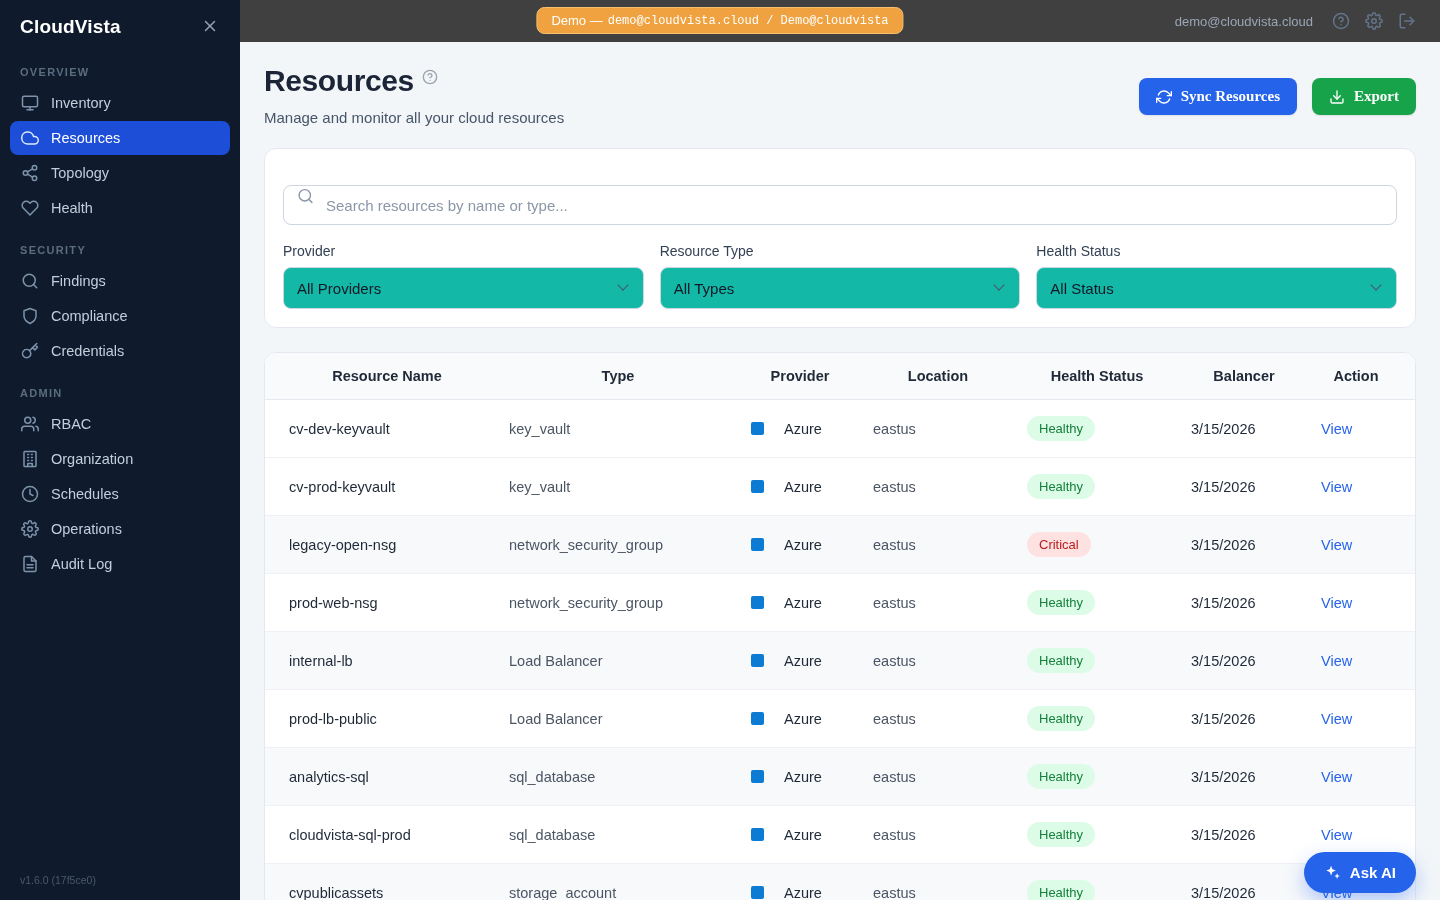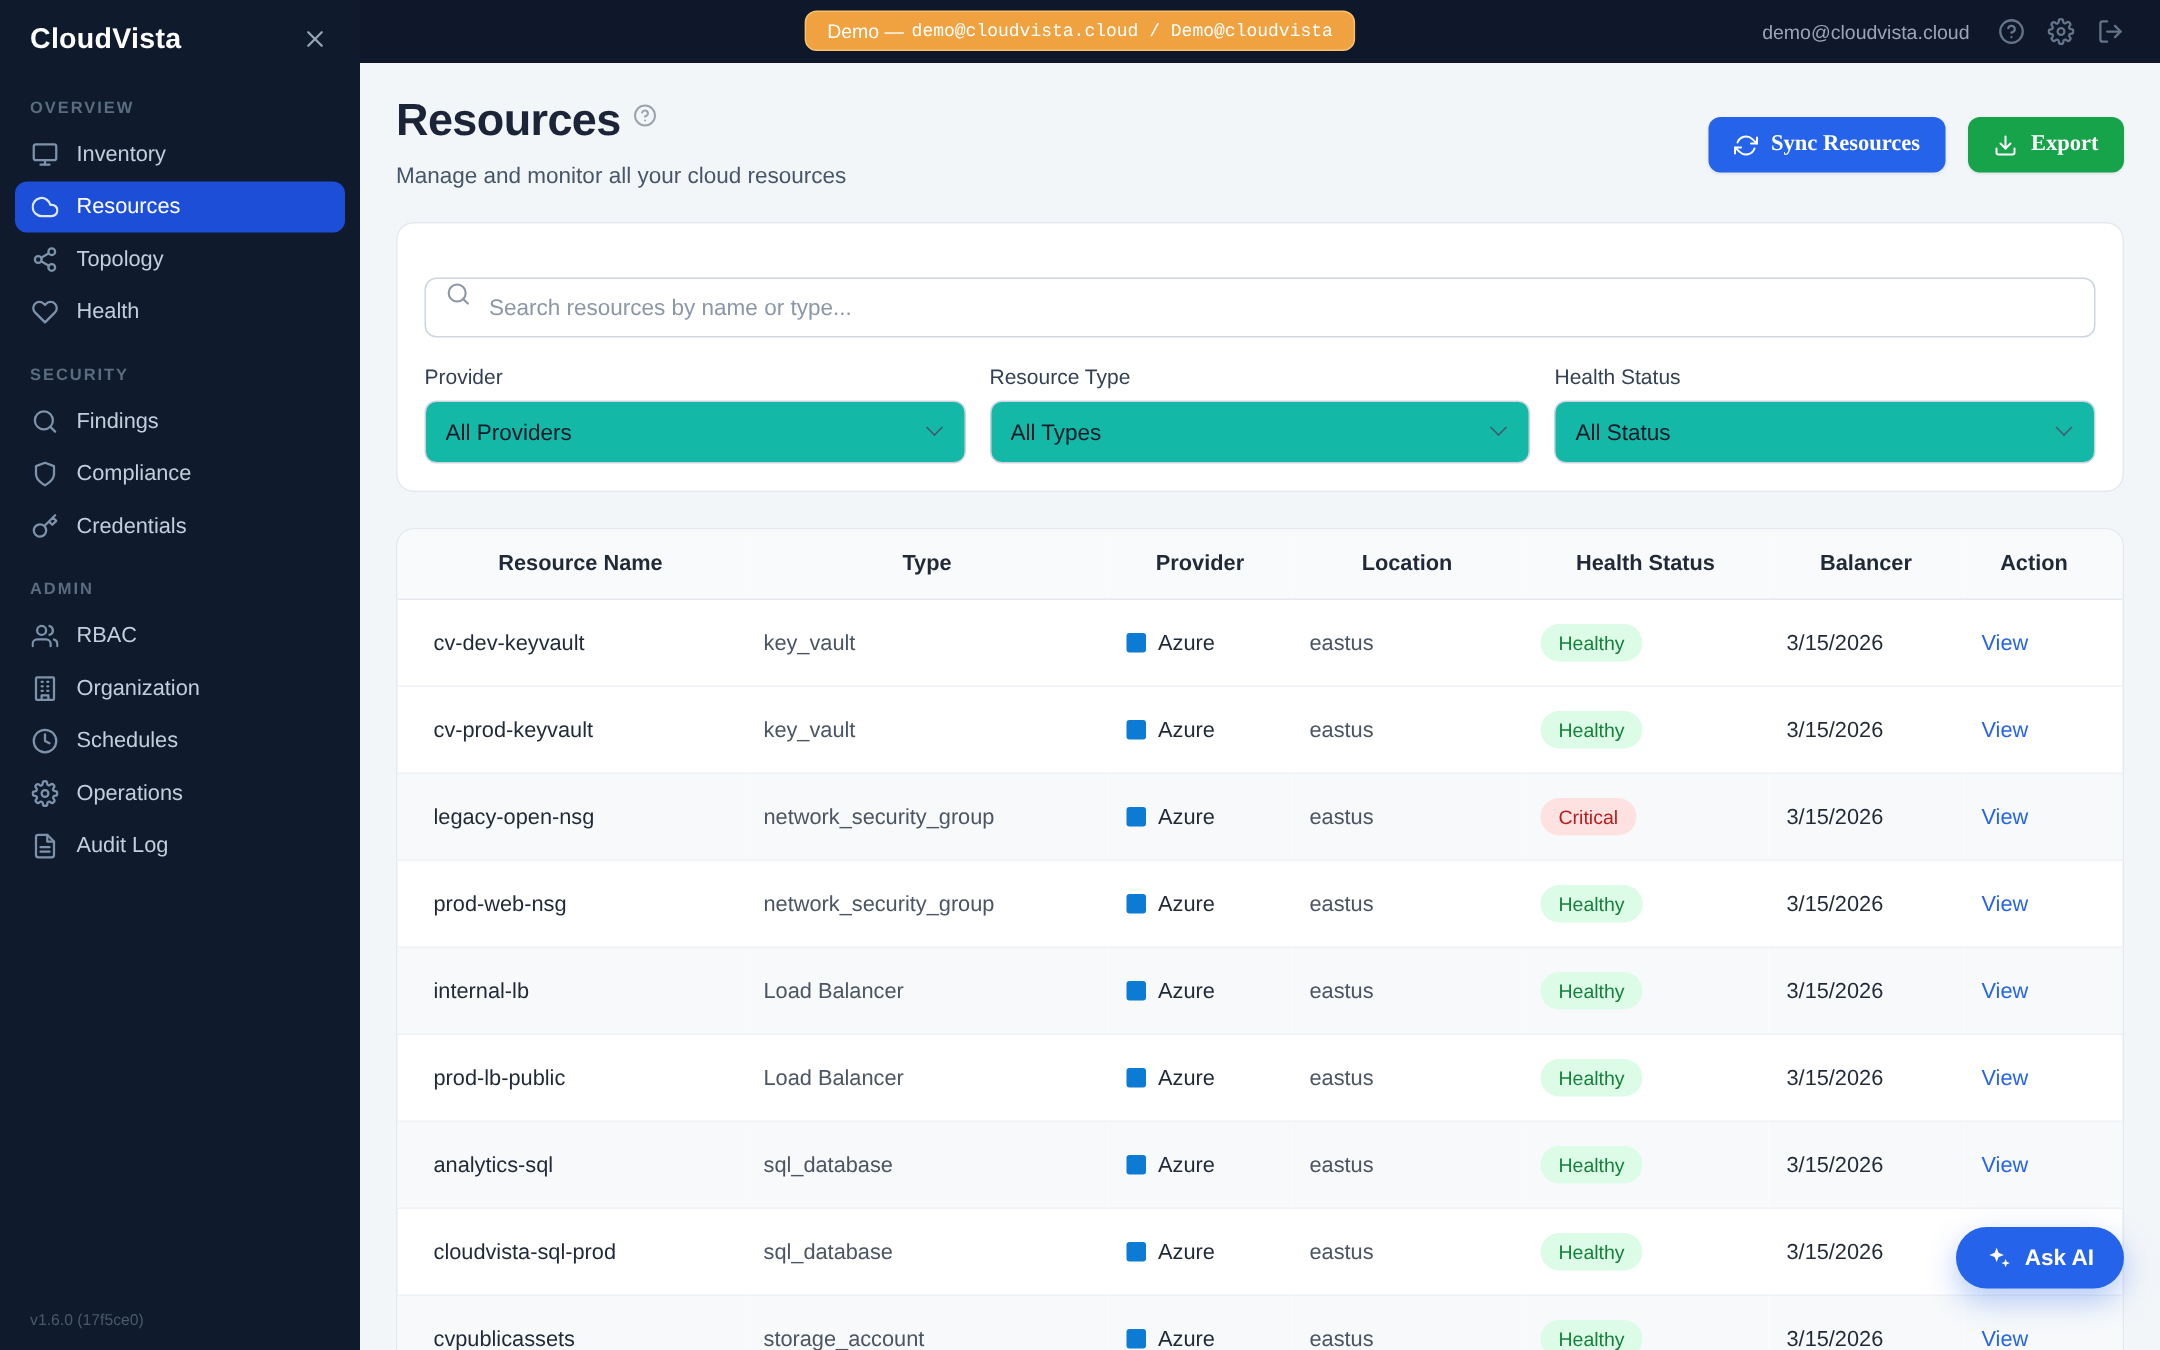--- a/index.html
+++ b/index.html
@@ -31,21 +31,21 @@
     font-size:14.5px; color:#c3cedb; cursor:pointer; white-space:nowrap;
   }
   .sb-item .ic { width:18px; height:18px; color:#7e93ab; flex-shrink:0; }
   .sb-item.active { background:#1d4ed8; color:#ffffff; }
   .sb-item.active .ic { color:#dbeafe; }
   .sb-version { position:absolute; left:0; bottom:0; padding:14px 20px; font-size:10.5px; color:#49586c; }
 
   
   .main { flex:1; min-width:0; display:flex; flex-direction:column; position:relative; }
   .topbar {
-    height:42px; flex-shrink:0; background:#0f172a;
+    height:42px; flex-shrink:0; background:#404040;
     display:flex; align-items:center; justify-content:flex-end;
     padding:0 24px; position:relative; z-index:5;text-align:center;
   }
   .demo-badge {
     position:absolute; left:40%; top:7px; transform:translateX(-50%);
     background:#efa23f; border:1px solid #f6c06f; color:#ffffff;
     border-radius:8px; padding:5px 14px; font-size:13px;
     display:flex; align-items:center; gap:5px; white-space:nowrap;
   }
   .demo-badge .mono { font-family:"Liberation Mono", monospace; font-size:12px; }
@@ -105,30 +105,30 @@
   }
   th:first-child, td:first-child { padding-left:24px; }
   th:last-child, td:last-child { padding-right:24px; }
   .c-name{width:232px} .c-type{width:242px} .c-provider{width:122px}
   .c-loc{width:154px} .c-health{width:164px} .c-created{width:130px}
   tbody td { padding:16px 12px; font-size:14.5px; border-bottom:1px solid #eef1f5; white-space:nowrap; }
   tbody tr:nth-child(2n+3) { background:#f7f9fb; }
   .td-name { color:#1f2937; }
   .td-type, .td-loc { color:#4b5563; }
   .td-created { color:#1f2937; }
-  .provider { display:flex; align-items:center; gap:8px; color:#1f2937; }
+  .provider { display:flex; align-items:center; gap:20px; color:#1f2937; }
   .azure-sq { width:13px; height:13px; background:#0b7bd4; border-radius:2px; flex-shrink:0; }
   .pill { display:inline-block; padding:5px 12px; border-radius:999px; font-size:13px; }
   .pill.healthy { background:#dcfce7; color:#16803c; }
   .pill.critical { background:#fee2e2; color:#b91c1c; }
   .view-link { color:#2563eb; cursor:pointer; text-decoration:none; font-size:14.5px; }
 
   
   .ask-ai {
-    position:fixed; right:24px; bottom:41px; z-index:20;
+    position:fixed; right:24px; bottom:7px; z-index:20;
     background:#2563eb; color:#fff; border:none; border-radius:999px;
     padding:12px 20px; font-size:15px; font-weight:600; font-family:inherit;
     display:flex; align-items:center; gap:9px; cursor:pointer;
     box-shadow:0 8px 20px rgba(37,99,235,.35);
   }
   .ask-ai .ic { width:17px; height:17px; }
 
   .ic-host { display:inline-flex; align-items:center; }
 </style>
 </head>

